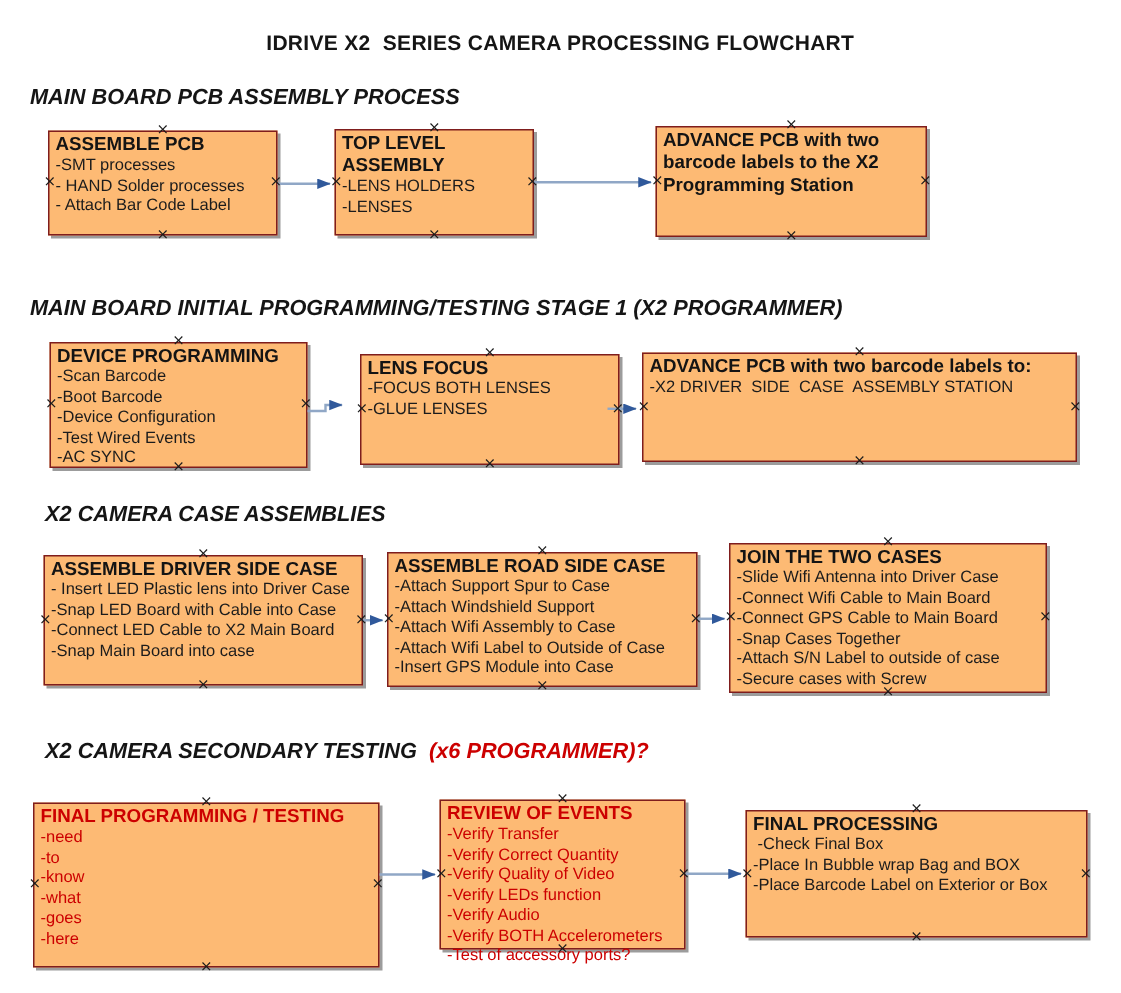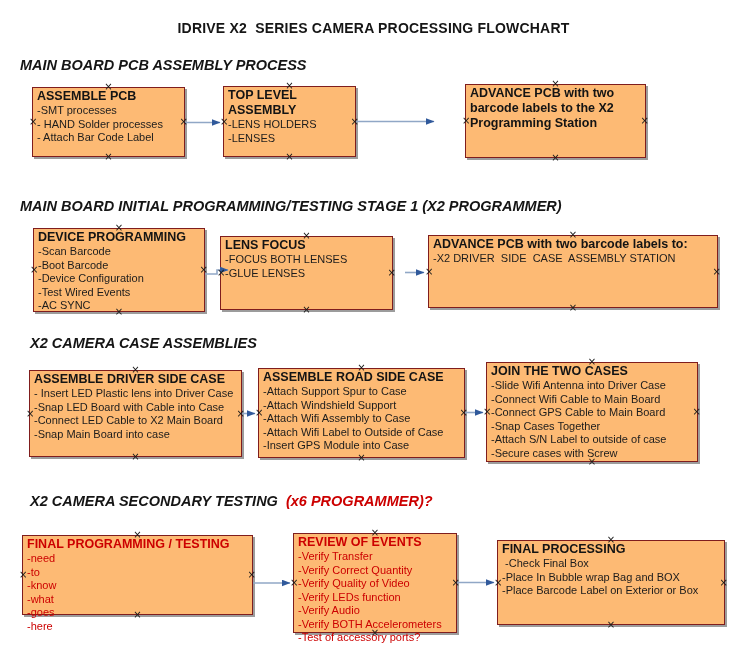--- a/index.html
+++ b/index.html
@@ -62,21 +62,21 @@
     <div class="box-title">TOP LEVEL ASSEMBLY</div>
     <div class="box-lines">
         <div class="line">-LENS HOLDERS</div>
         <div class="line">-LENSES</div>
       </div>
   <span class="handle t">×</span>
       <span class="handle b">×</span>
       <span class="handle l">×</span>
       <span class="handle r">×</span>
     </div>
-  <div class="box" style="left:437px;top:84px;width:181px;height:74px;margin-left:28px;">
+  <div class="box" style="left:437px;top:84px;width:181px;height:74px;">
     <div class="box-title">ADVANCE PCB with two barcode labels to the  X2 Programming Station</div>
     <div class="box-lines"></div>
   <span class="handle t">×</span>
       <span class="handle b">×</span>
       <span class="handle l">×</span>
       <span class="handle r">×</span>
     </div>
 
   <div class="box" style="left:33px;top:228px;width:172px;height:84px;">
     <div class="box-title">DEVICE PROGRAMMING</div>
@@ -85,21 +85,21 @@
         <div class="line">-Boot Barcode</div>
         <div class="line">-Device Configuration</div>
         <div class="line">-Test Wired Events</div>
         <div class="line">-AC SYNC</div>
       </div>
   <span class="handle t">×</span>
       <span class="handle b">×</span>
       <span class="handle l">×</span>
       <span class="handle r">×</span>
     </div>
-  <div class="box" style="left:220px;top:236px;width:173px;height:74px;">
+  <div class="box" style="left:240px;top:236px;width:173px;height:74px;">
     <div class="box-title">LENS FOCUS</div>
     <div class="box-lines">
         <div class="line">-FOCUS BOTH LENSES</div>
         <div class="line">-GLUE LENSES</div>
       </div>
   <span class="handle t">×</span>
       <span class="handle b">×</span>
       <span class="handle l">×</span>
       <span class="handle r">×</span>
     </div>
@@ -150,21 +150,21 @@
         <div class="line">-Snap Cases Together</div>
         <div class="line">-Attach S/N Label to outside of case</div>
         <div class="line">-Secure cases with Screw</div>
       </div>
   <span class="handle t">×</span>
       <span class="handle b">×</span>
       <span class="handle l">×</span>
       <span class="handle r">×</span>
     </div>
 
-  <div class="box red-text" style="left:22px;top:535px;width:231px;height:80px;">
+  <div class="box red-text" style="left:22px;top:535px;width:231px;height:110px;">
     <div class="box-title">FINAL PROGRAMMING / TESTING</div>
     <div class="box-lines">
         <div class="line">-need</div>
         <div class="line">-to</div>
         <div class="line">-know</div>
         <div class="line">-what</div>
         <div class="line">-goes</div>
         <div class="line">-here</div>
       </div>
   <span class="handle t">×</span>

